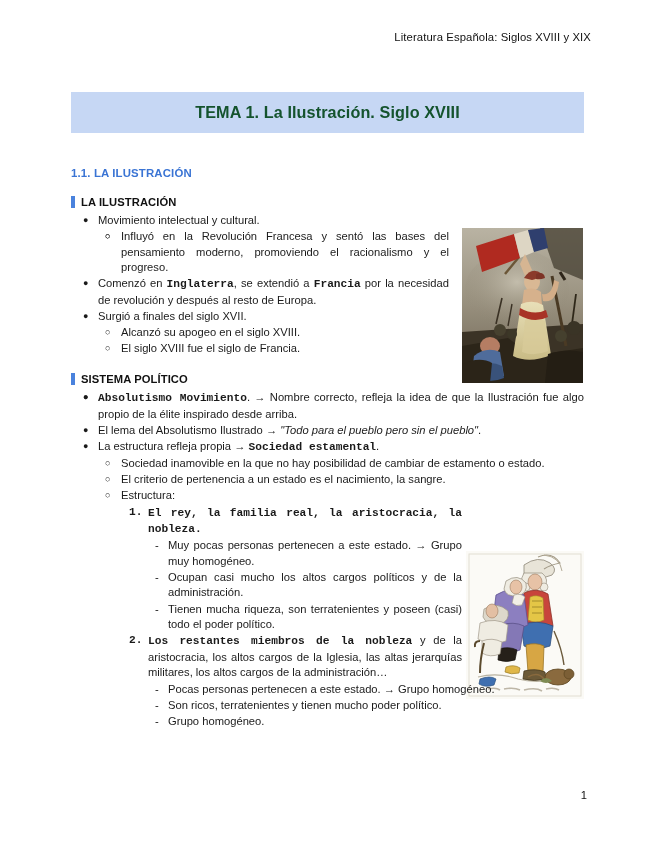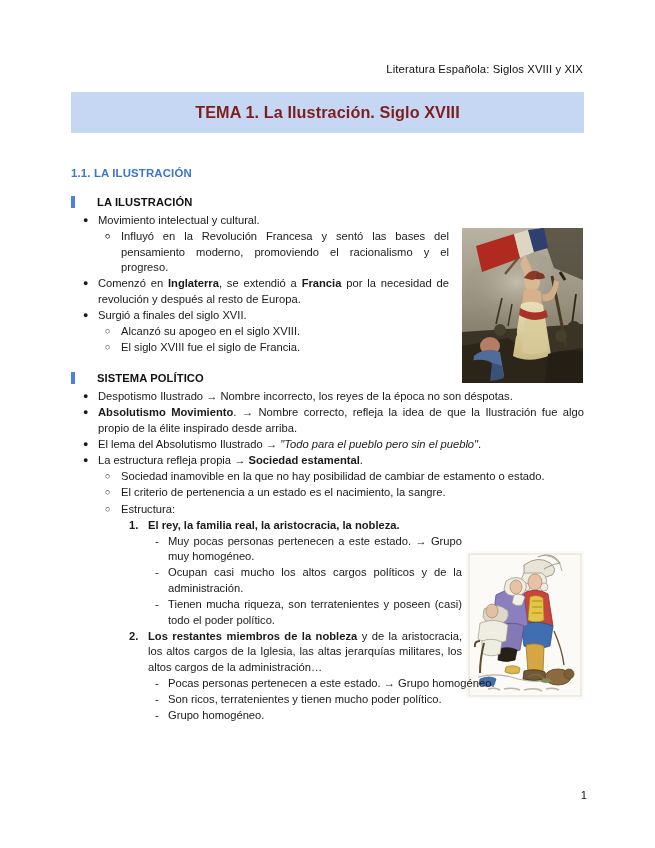--- a/index.html
+++ b/index.html
@@ -20,42 +20,41 @@
     width: 655px;
     height: 848px;
     box-sizing: border-box;
     padding: 0;
   }
 
   
   .doc-header {
     position: absolute;
     top: 31px;
-    right: 72px;
+    right: 64px;
     font-size: 11.3px;
     color: #111111;
     letter-spacing: 0.1px;
     white-space: nowrap;
-    margin-top: 32px;
   }
 
   
   .title-banner {
     position: absolute;
     top: 92px;
     left: 71px;
     width: 513px;
     height: 41px;
     background: #c6d7f4;
     display: flex;
     align-items: center;
     justify-content: center;
   }
   .title-banner-text {
-    color: #7f1d1d;
+    color: #14532d;
     font-weight: bold;
     font-size: 16.2px;
     letter-spacing: 0.1px;
   }
 
   
   .content {
     position: absolute;
     top: 167px;
     left: 71px;
@@ -67,21 +66,21 @@
     font-size: 11.4px;
     font-weight: bold;
     margin: 0 0 17px 0;
     letter-spacing: 0.15px;
   }
 
   .sub-heading {
     display: flex;
     align-items: center;
     margin: 0 0 5px 0;
-    gap: 22px;
+    gap: 6px;
   }
   .sub-heading .bar {
     display: inline-block;
     width: 4px;
     height: 12px;
     background: #4a82dd;
     flex: 0 0 auto;
   }
   .sub-heading .sub-heading-text {
     font-size: 11.2px;
@@ -136,21 +135,21 @@
 
   
   .lvl4 { padding-left: 14px; margin-left: 83px; }
   .lvl4 > .mk {
     position: absolute;
     left: 1px;
     top: 0;
     line-height: 15.6px;
   }
 
-  .b { font-weight: bold; }
+  .b { font-weight: bold; font-family: Liberation Mono, monospace; }
   .i { font-style: italic; }
   .spacer-md { height: 16px; }
 
   
   .fig {
     position: absolute;
     overflow: hidden;
     background: #ffffff;
   }
   .fig svg { display: block; }
@@ -357,21 +356,20 @@
     <div class="spacer-md"></div>
 
     <div class="sub-heading">
       <span class="bar"></span>
       <span class="sub-heading-text">SISTEMA POLÍTICO</span>
     </div>
 
     <ul>
       <li class="lvl1">
         <span class="mk">●</span>
-        <span>Despotismo Ilustrado → Nombre incorrecto, los reyes de la época no son déspotas.</span>
       </li>
       <li class="lvl1">
         <span class="mk">●</span>
         <span class="b">Absolutismo Movimiento</span><span>. → Nombre correcto, refleja la idea de que la Ilustración fue algo propio de la élite inspirado desde arriba.</span>
       </li>
       <li class="lvl1">
         <span class="mk">●</span>
         <span>El lema del Absolutismo Ilustrado → </span><span class="i">"Todo para el pueblo pero sin el pueblo"</span><span>.</span>
       </li>
       <li class="lvl1">

